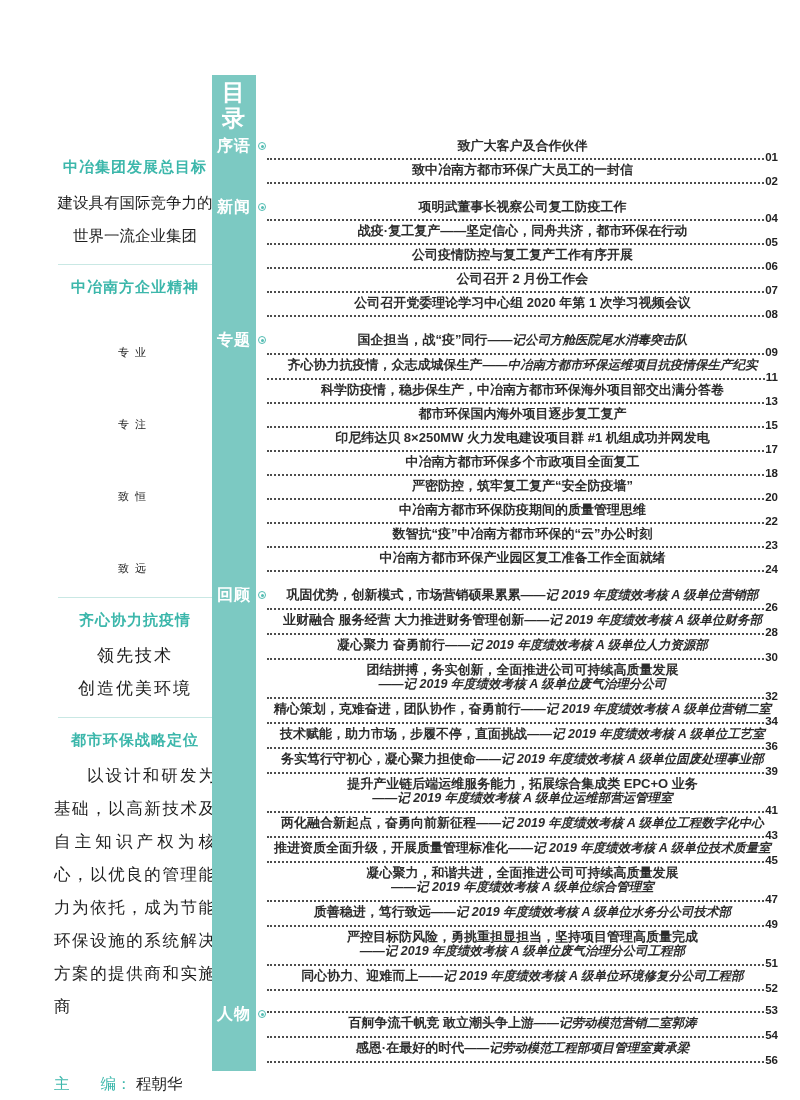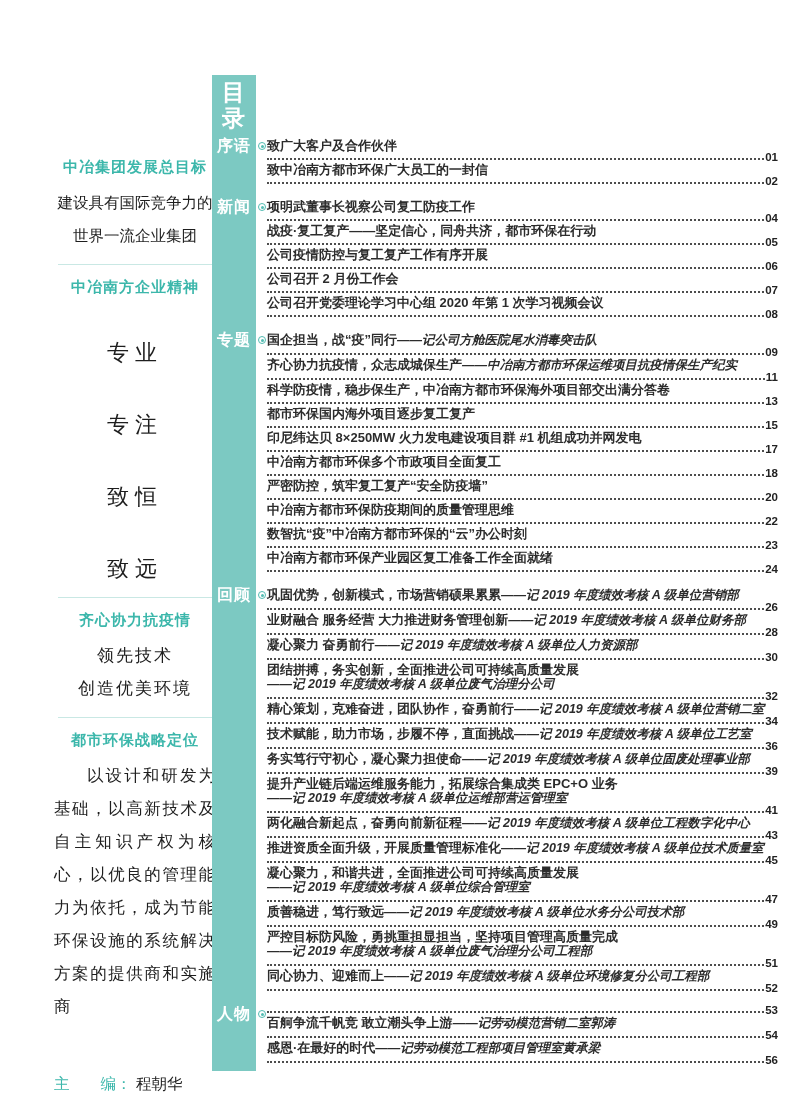--- a/index.html
+++ b/index.html
@@ -22,21 +22,21 @@
   
   .sidebar{position:absolute;left:54px;top:157px;width:162px;}
   .side-heading{
     color:var(--accent);font-size:15px;font-weight:bold;text-align:center;
     letter-spacing:1px;line-height:20px;margin-bottom:9px;
   }
   .side-line{
     font-family:"Liberation Serif","DejaVu Serif",serif;
     font-size:15.5px;color:#1e1e1e;text-align:center;line-height:33px;
   }
-  .g1 .side-line{font-size:22px;letter-spacing:6px;margin-top:39px;}
+  .g1 .side-line{font-size:11px;letter-spacing:6px;margin-top:39px;}
   .g2 .side-line{font-size:17px;letter-spacing:2px;}
   .side-divider{border:none;border-top:1px solid var(--divider);margin:12px 4px;}
   .side-paragraph{
     font-family:"Liberation Serif","DejaVu Serif",serif;
     font-size:16.5px;color:#1e1e1e;line-height:33px;
     text-align:justify;text-indent:2em;letter-spacing:1px;
   }
   .staff{margin-top:34px;font-size:15.5px;line-height:27.5px;}
   .staff-row{display:flex;margin-top:47px;}
   .staff-label{width:82px;color:var(--accent);flex:none;white-space:pre;}
@@ -58,21 +58,21 @@
     text-align:right;padding-right:5px;line-height:16px;letter-spacing:1px;
   }
   .sec-dot{
     position:absolute;left:46px;top:4px;width:8px;height:8px;
     border:1.5px solid var(--dot);border-radius:50%;
   }
   .sec-dot::after{
     content:"";position:absolute;left:50%;top:50%;width:3px;height:3px;
     margin:-1.5px 0 0 -1.5px;background:var(--dot);border-radius:50%;
   }
-  .entries{flex:1;min-width:0;position:relative;}
+  .entries{flex:1;min-width:0;position:relative;text-align:center;}
   .entry-title{
     font-size:13px;line-height:15px;font-weight:bold;color:var(--text);
     white-space:nowrap;
   }
   .entry.stacked .entry-title{white-space:normal;}
   .entry-sub{
     font-family:Liberation Sans, sans-serif;
     font-style:italic;font-weight:bold;font-size:12.5px;
   }
   .entry.stacked .entry-sub{display:block;line-height:15px;}

